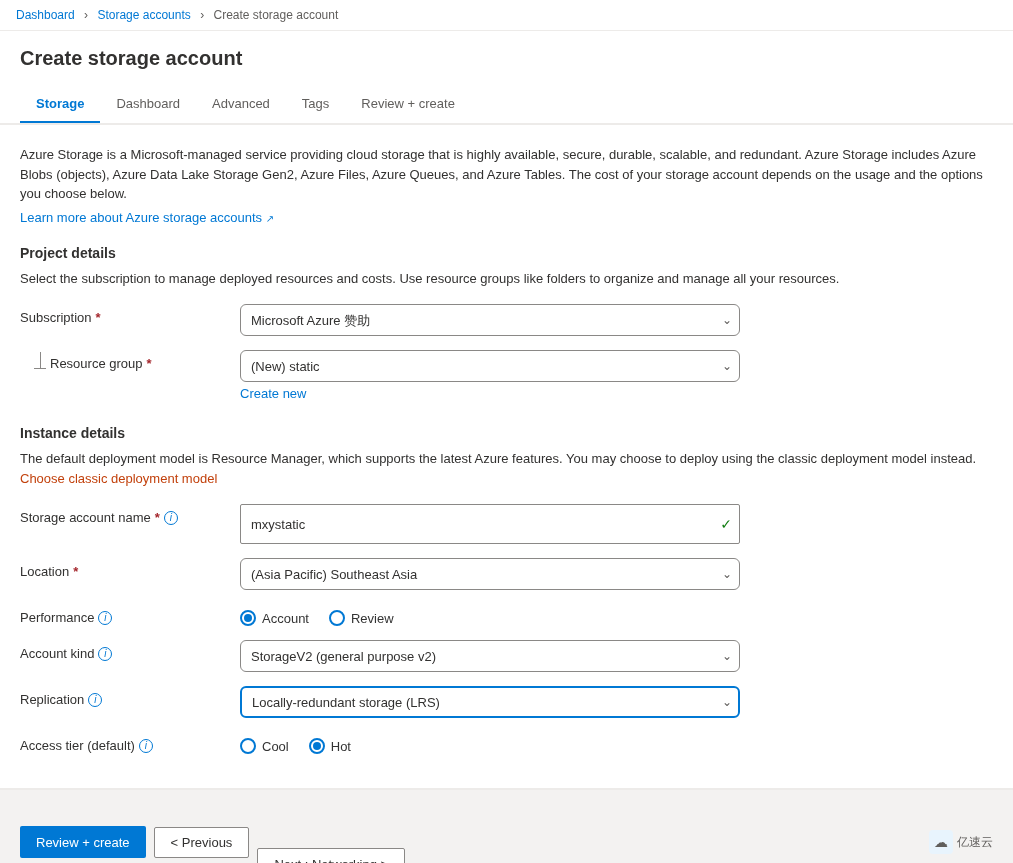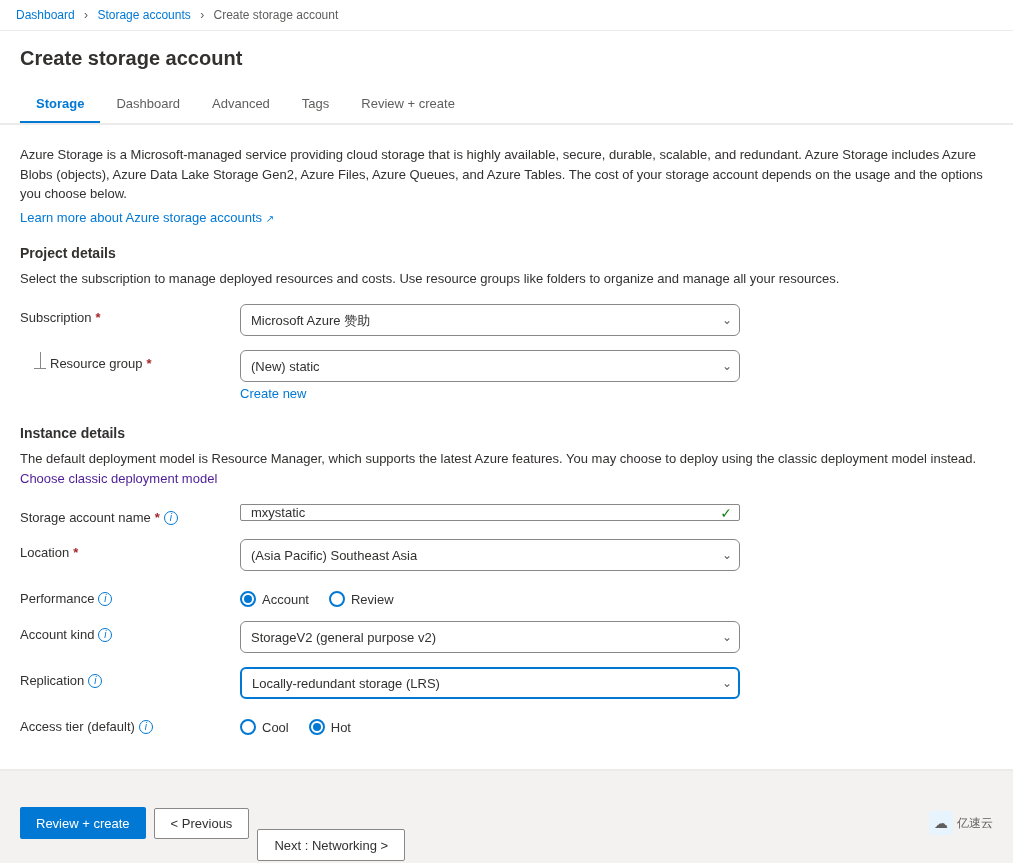--- a/index.html
+++ b/index.html
@@ -31,34 +31,34 @@
     .form-row { display: flex; align-items: flex-start; margin-bottom: 14px; }
     .form-label { width: 220px; min-width: 220px; font-size: 13px; color: #323130; padding-top: 6px; display: flex; align-items: center; gap: 4px; }
     .required { color: #a4262c; font-weight: 700; }
     .info-icon { color: #0078d4; font-size: 12px; cursor: pointer; border: 1px solid #0078d4; border-radius: 50%; width: 14px; height: 14px; display: inline-flex; align-items: center; justify-content: center; font-style: italic; font-size: 10px; }
     .form-control { flex: 1; max-width: 500px; }
 
     .select-wrapper { position: relative; }
     .select-box { width: 100%; padding: 5px 32px 5px 10px; border: 1px solid #8a8886; border-radius: 6px; font-size: 13px; color: #323130; background: #fff; appearance: none; cursor: pointer; height: 32px; }
     .select-arrow { position: absolute; right: 8px; top: 50%; transform: translateY(-50%); pointer-events: none; color: #605e5c; font-size: 12px; }
 
-    .text-input { width: 100%; padding: 5px 10px; border: 1px solid #8a8886; border-radius: 2px; font-size: 13px; color: #323130; height: 17px; }
+    .text-input { width: 100%; padding: 5px 10px; border: 1px solid #8a8886; border-radius: 2px; font-size: 13px; color: #323130; height: 40px; }
     .text-input-wrapper { position: relative; }
     .input-check { position: absolute; right: 8px; top: 50%; transform: translateY(-50%); color: #107c10; font-size: 14px; }
 
     .replication-select { border-color: #0078d4; border-width: 2px; }
 
     .create-new { color: #0078d4; font-size: 13px; text-decoration: none; cursor: pointer; margin-top: 4px; display: inline-block; }
 
     .radio-group { display: flex; gap: 20px; align-items: center; padding-top: 6px; }
     .radio-label { display: flex; align-items: center; gap: 6px; cursor: pointer; font-size: 13px; }
     .radio-circle { width: 16px; height: 16px; border: 2px solid #0078d4; border-radius: 50%; display: flex; align-items: center; justify-content: center; }
     .radio-circle.checked::after { content: ''; width: 8px; height: 8px; background: #0078d4; border-radius: 50%; }
 
-    .choose-link { color: #4c1d95; text-decoration: none; }
+    .choose-link { color: #c2410c; text-decoration: none; }
 
     .footer { background: #f3f2f1; border-top: 1px solid #edebe9; padding: 14px 20px; display: flex; align-items: center; gap: 8px; }
     .btn-primary { background: #0078d4; color: #fff; border: none; padding: 6px 16px; font-size: 13px; cursor: pointer; border-radius: 2px; height: 32px; }
     .btn-secondary { background: #fff; color: #323130; border: 1px solid #8a8886; padding: 6px 16px; font-size: 13px; cursor: pointer; border-radius: 2px; height: 31px; }
     .btn-outline { background: #fff; color: #323130; border: 1px solid #8a8886; padding: 6px 16px; font-size: 13px; cursor: pointer; border-radius: 2px; height: 32px; margin-top: 44px; }
 
     .watermark { margin-left: auto; display: flex; align-items: center; gap: 4px; color: #605e5c; font-size: 12px; }
     .watermark-icon { width: 24px; height: 24px; background: #e8f4fd; border-radius: 4px; display: flex; align-items: center; justify-content: center; font-size: 14px; }
 
     hr { border: none; border-top: 1px solid #edebe9; margin: 0; }

